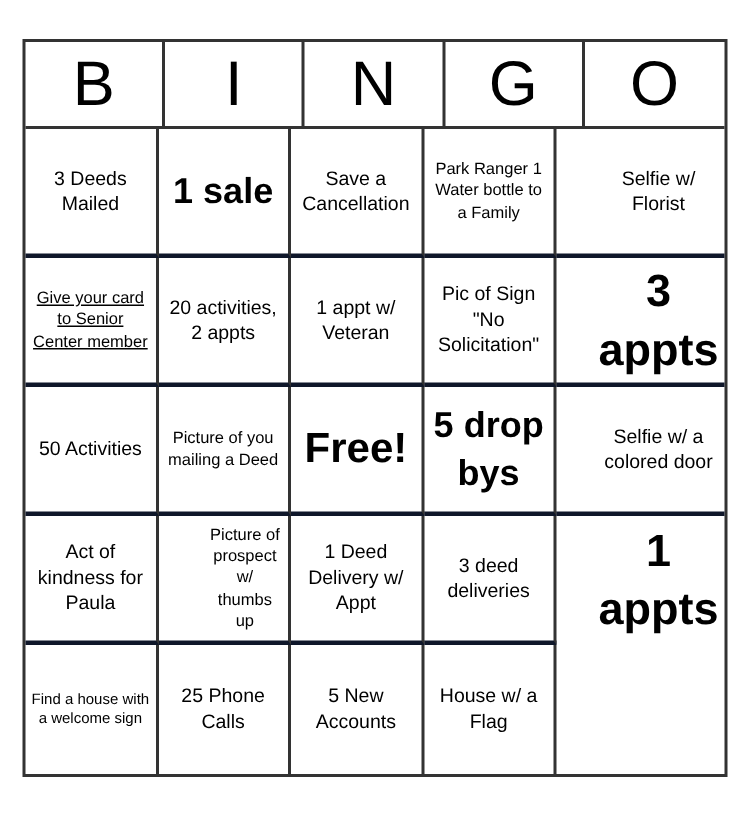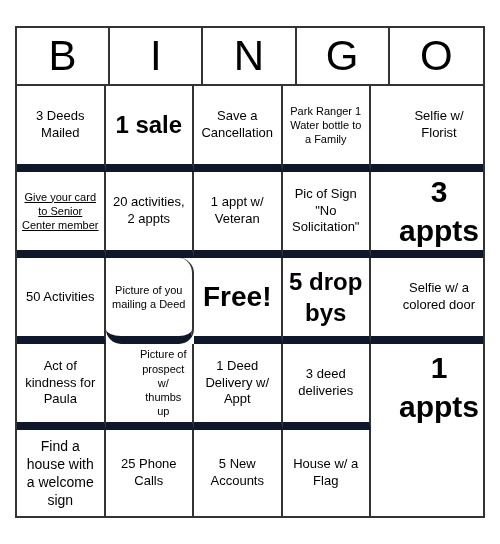--- a/index.html
+++ b/index.html
@@ -42,21 +42,21 @@
     }
 
     .bingo-grid {
       display: grid;
       grid-template-columns: repeat(5, 1fr);
       grid-template-rows: repeat(5, 86px);
     }
 
     .bingo-cell {
       border-right: 2px solid #333;
-      border-bottom: 8px solid #0f172a;
+      border-bottom: 3px solid #0f172a;
       display: flex;
       align-items: center;
       justify-content: center;
       text-align: center;
       padding: 4px;
       font-size: 13px;
       line-height: 1.3;
     }
 
     .bingo-cell:nth-child(5n) {
@@ -99,27 +99,27 @@
       <div class="bingo-cell large-text">1 sale</div>
       <div class="bingo-cell">Save a Cancellation</div>
       <div class="bingo-cell" style="font-size: 11px;">Park Ranger 1 Water bottle to a Family</div>
       <div class="bingo-cell">Selfie w/ Florist</div>
       <div class="bingo-cell" style="font-size: 11px; text-decoration: underline;">Give your card to Senior Center member</div>
       <div class="bingo-cell">20 activities, 2 appts</div>
       <div class="bingo-cell">1 appt w/ Veteran</div>
       <div class="bingo-cell">Pic of Sign "No Solicitation"</div>
       <div class="bingo-cell xl-text">3 appts</div>
       <div class="bingo-cell">50 Activities</div>
-      <div class="bingo-cell" style="font-size: 11px; border-radius: 15px;">Picture of you mailing a Deed</div>
+      <div class="bingo-cell" style="font-size: 11px;">Picture of you mailing a Deed</div>
       <div class="bingo-cell free">Free!</div>
       <div class="bingo-cell large-text">5 drop bys</div>
       <div class="bingo-cell">Selfie w/ a colored door</div>
       <div class="bingo-cell">Act of kindness for Paula</div>
       <div class="bingo-cell" style="font-size: 11px; padding-left: 33px;">Picture of prospect w/ thumbs up</div>
       <div class="bingo-cell">1 Deed Delivery w/ Appt</div>
       <div class="bingo-cell">3 deed deliveries</div>
       <div class="bingo-cell xl-text">1 appts</div>
-      <div class="bingo-cell" style="font-size: 14px;">Find a house with a welcome sign</div>
+      <div class="bingo-cell" style="font-size: 10px;">Find a house with a welcome sign</div>
       <div class="bingo-cell">25 Phone Calls</div>
       <div class="bingo-cell">5 New Accounts</div>
       <div class="bingo-cell">House w/ a Flag</div>
     </div>
 </div>
 
 </body></html>

